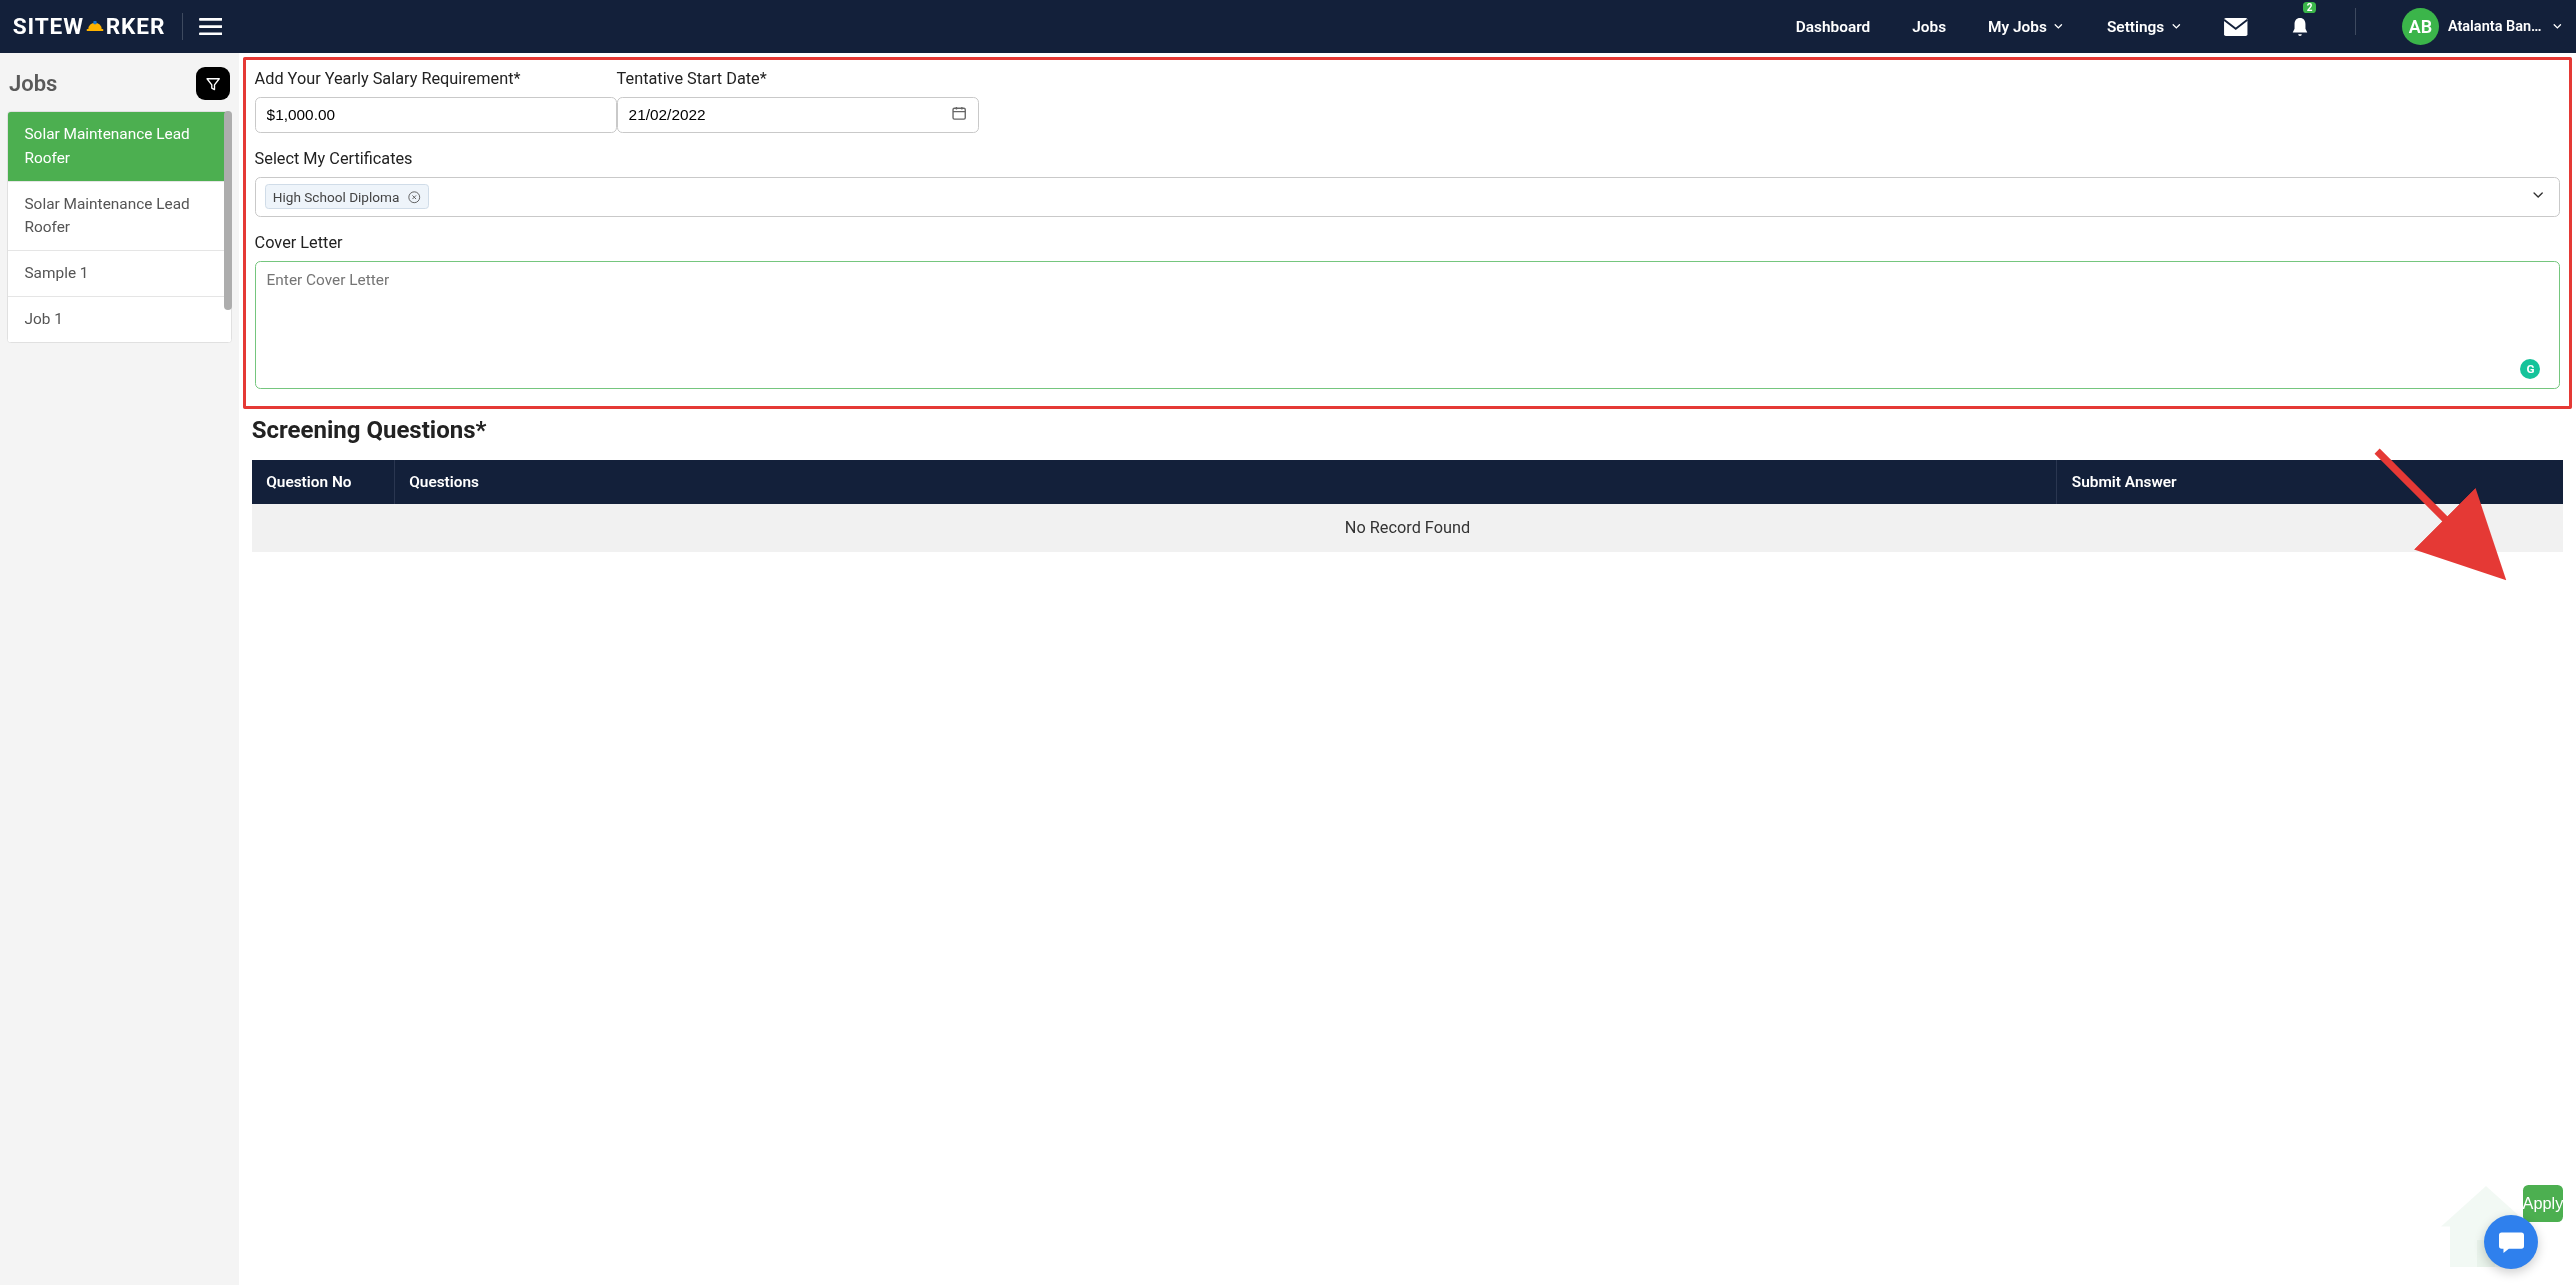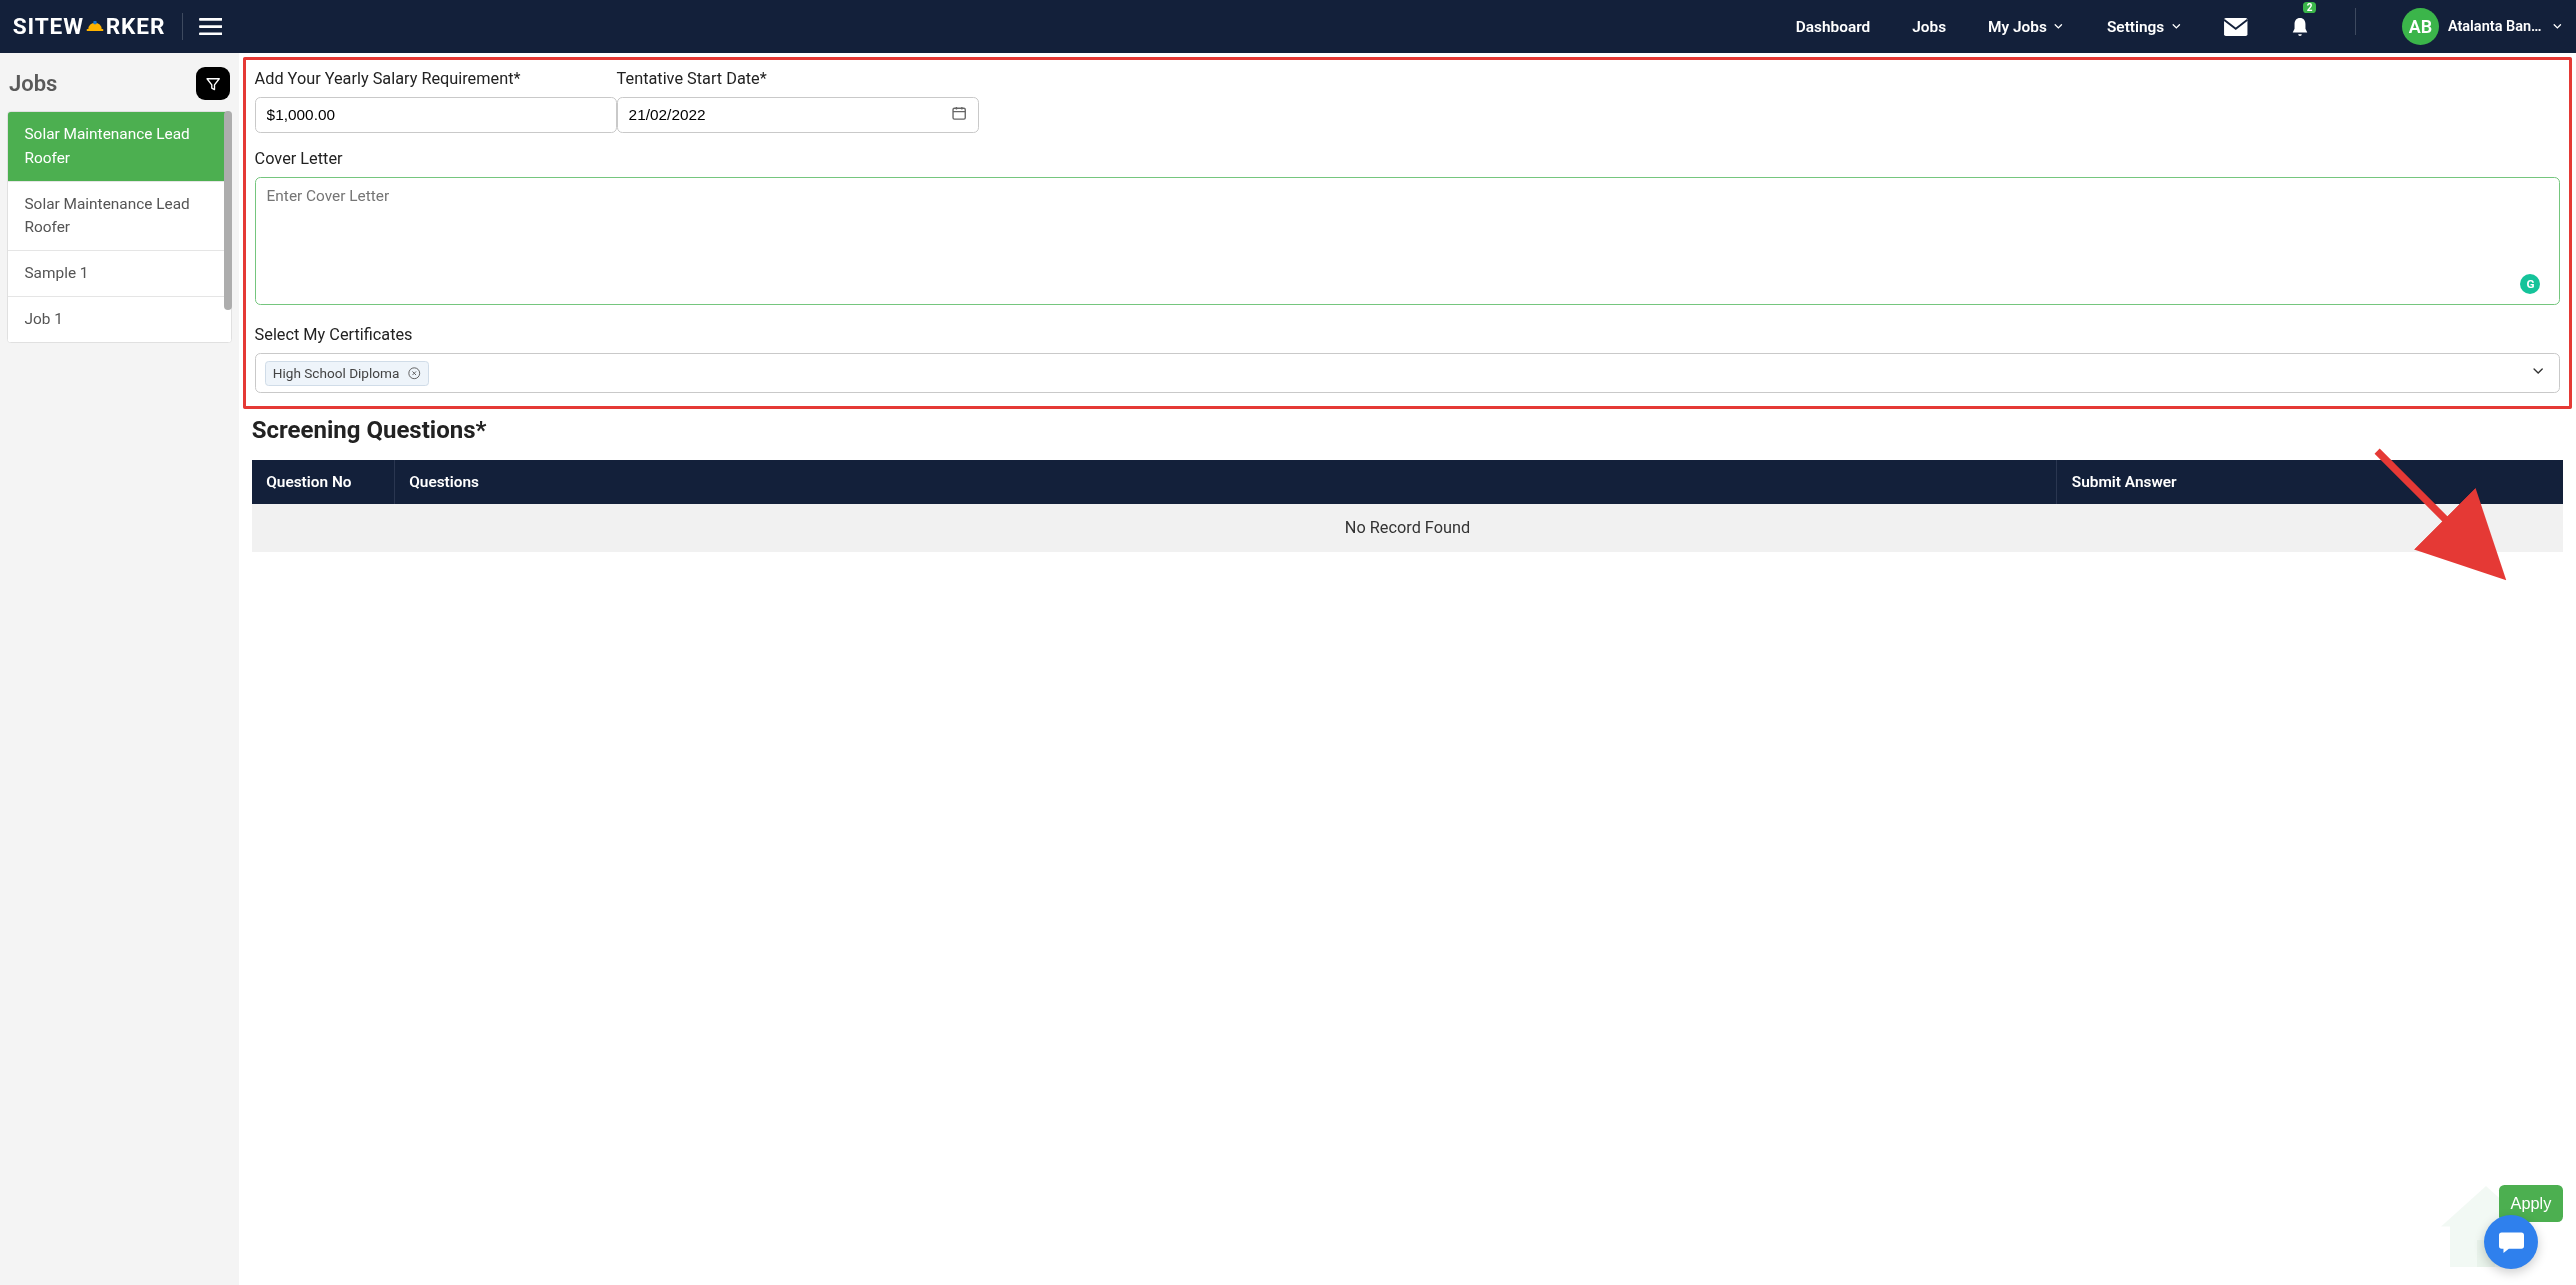--- a/index.html
+++ b/index.html
@@ -225,21 +225,21 @@
   }
 
   .apply-btn {
     position: absolute;
     right: 12.7px;
     bottom: 63px;
     background: #4caf50;
     color: #fff;
     border: none;
     border-radius: 5.4px;
-    padding: 9px 12px;
+    padding: 9px 0;
     font-size: 16.3px;
     font-weight: 500;
     cursor: pointer;
   }
 
   
   .arrow-annot {
     position: absolute;
     pointer-events: none;
   }
@@ -378,46 +378,46 @@
                   <line x1="3" y1="10" x2="21" y2="10" stroke="#666" stroke-width="2"></line>
                   <line x1="8" y1="3" x2="8" y2="7" stroke="#666" stroke-width="2"></line>
                   <line x1="16" y1="3" x2="16" y2="7" stroke="#666" stroke-width="2"></line>
                 </svg>
             </span>
           </div>
         </div>
       </div>
 
       <div class="form-group" style="width:100%">
-        <label class="form-label cover-letter-label">Cover Letter</label>
-        <div class="cover-wrap">
-          <textarea class="cover-letter" placeholder="Enter Cover Letter" style=""></textarea>
-          <div class="grammarly">G</div>
-        </div>
-      </div>
-
-      <div class="form-group" style="width:100%">
         <label class="form-label cert-label">Select My Certificates</label>
         <div class="cert-select">
           <div class="chip">
             <span>High School Diploma</span>
             <span class="remove">
               <svg width="14.5" height="14.5" viewBox="0 0 24 24">
                 <circle cx="12" cy="12" r="9" stroke="#555" stroke-width="1.5" fill="none"></circle>
                 <path d="M9 9 L15 15 M15 9 L9 15" stroke="#555" stroke-width="1.5"></path>
               </svg>
             </span>
           </div>
           <span class="dd-arrow">
             <svg width="16.3" height="16.3" viewBox="0 0 24 24">
                 <path d="M6 9l6 6 6-6" stroke="#333" stroke-width="2" fill="none" stroke-linecap="round"></path>
               </svg>
           </span>
         </div>
       </div>
+
+      <div class="form-group" style="width:100%">
+        <label class="form-label cover-letter-label">Cover Letter</label>
+        <div class="cover-wrap">
+          <textarea class="cover-letter" placeholder="Enter Cover Letter" style=""></textarea>
+          <div class="grammarly">G</div>
+        </div>
+      </div>
     </div>
 
     <div class="below">
       <div class="sq-title">Screening Questions*</div>
       <div class="sq-table">
         <div class="sq-head">
           <div class="c1">Question No</div>
           <div class="c2">Questions</div>
           <div class="c3">Submit Answer</div>
         </div>

